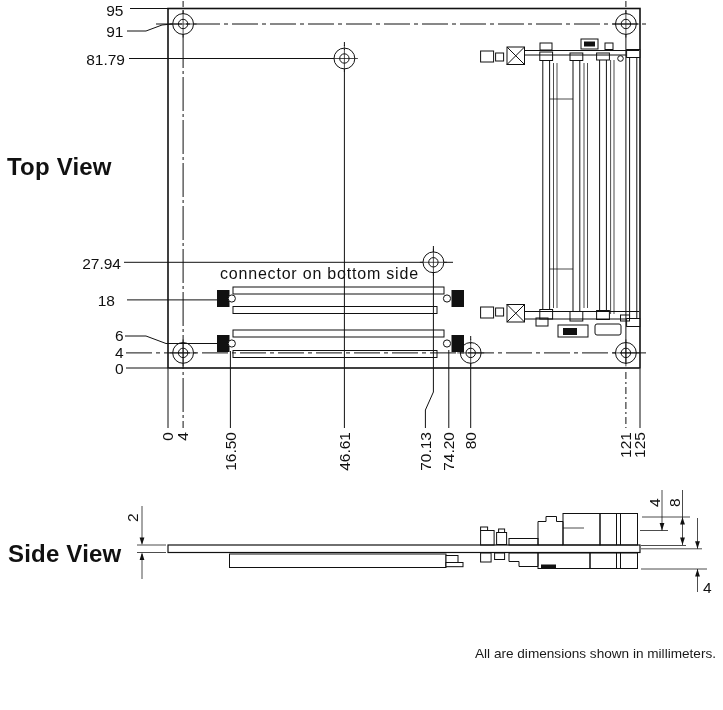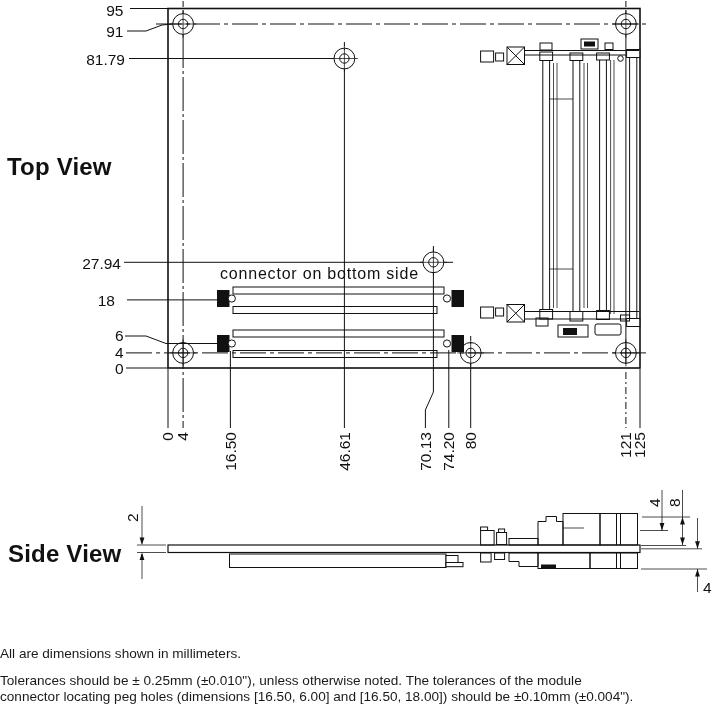--- a/index.html
+++ b/index.html
@@ -10,21 +10,21 @@
   .thick{stroke-width:1.6;}
   .med{stroke-width:1.2;}
   .thin{stroke-width:0.75;}
   .fb{fill:#111;stroke:none;}
   .fw{fill:#fff;}
   .arrow{fill:#111;stroke:none;}
   text{fill:#111;stroke:none;font-family:"Liberation Sans",sans-serif;}
   .dim{font-size:15.5px;}
   .titleTxt{font-size:24px;font-weight:600;letter-spacing:0.2px;}
   .note{font-size:16px;letter-spacing:0.8px;}
-  .footer{position:absolute;left:0;top:646px;width:700px;text-align:left;color:#1a1a1a;}
+  .footer{position:absolute;left:16px;top:646px;width:700px;text-align:right;color:#1a1a1a;}
   .footer p{margin:0;font-size:13.6px;line-height:16.5px;}
   .footer .units{margin-bottom:10px;}
 </style>
 </head>
 <body>
 
 <div class="page">
 
 <svg width="723" height="645" viewBox="0 0 723 645">
   <defs>
@@ -290,16 +290,15 @@
       <line class="thin" x1="697.5" y1="569" x2="697.5" y2="592"></line>
       <polygon class="arrow" points="697.5,569 695.1,576.5 699.9,576.5"></polygon>
       <text class="dim" x="703" y="592.5">4</text>
     </g>
   </g>
 </svg>
 
 
 <div class="footer">
   <p class="units">All are dimensions shown in millimeters.</p>
-  <p class="tol"><span>Tolerances should be ± 0.25mm (±0.010"), unless otherwise noted. The tolerances of the module</span><br><span>connector locating peg holes (dimensions [16.50, 6.00] and [16.50, 18.00]) should be ±0.10mm (±0.004").</span></p>
 </div>
 
 </div>
 
 </body></html>

